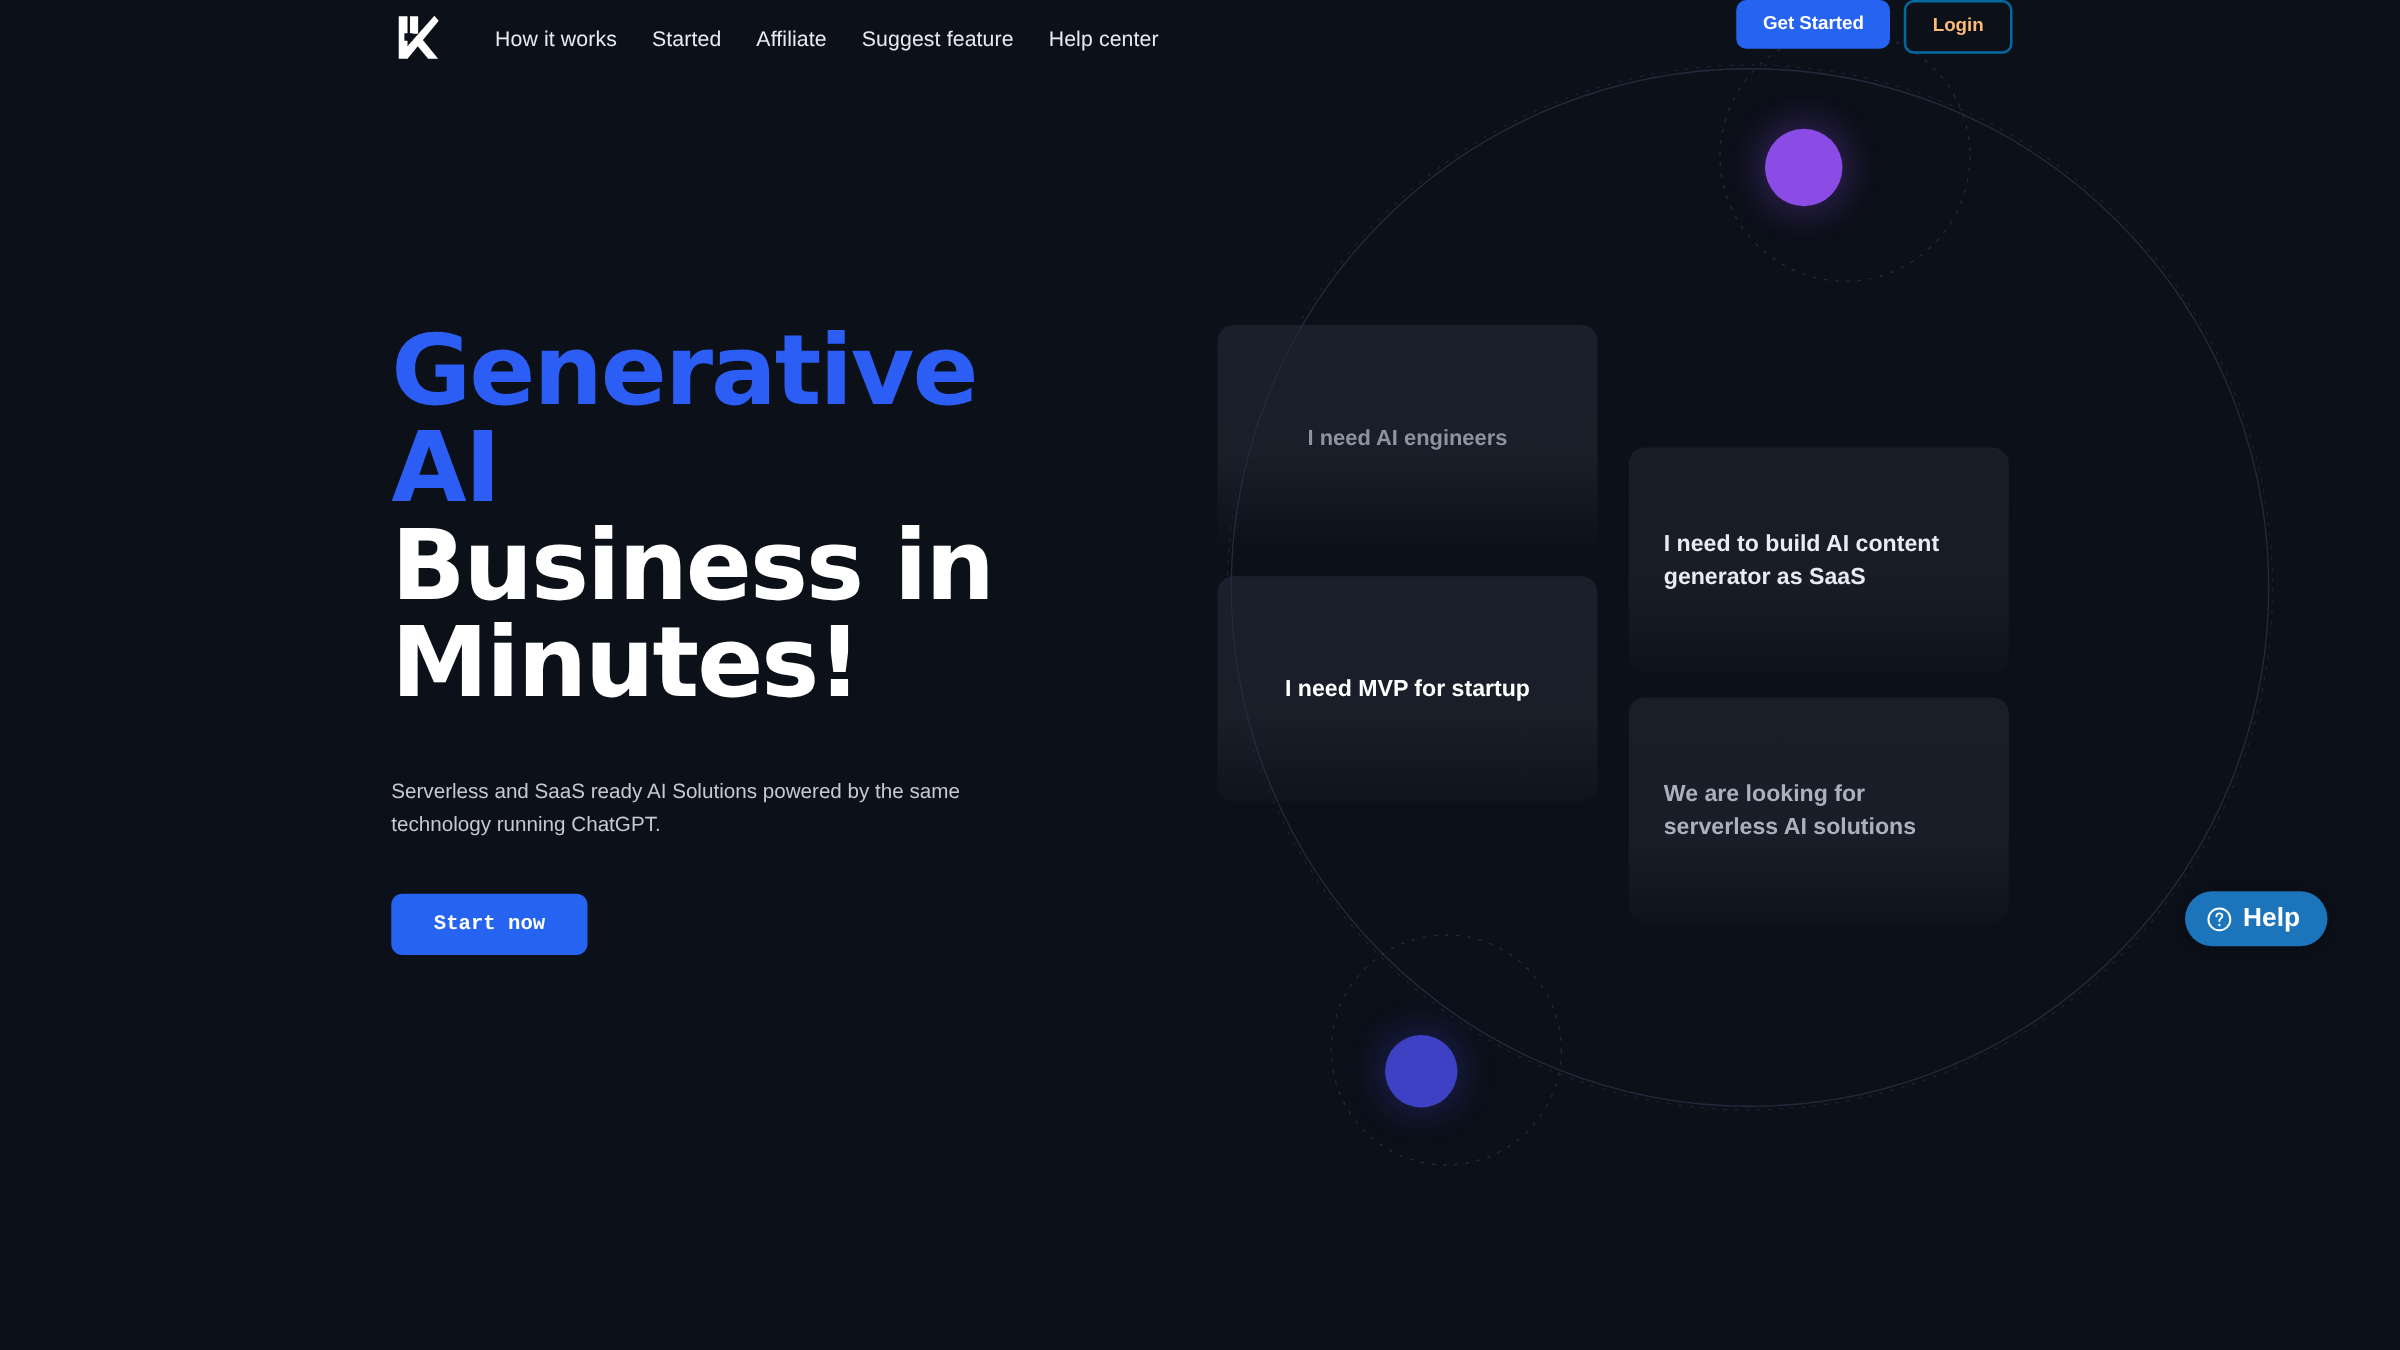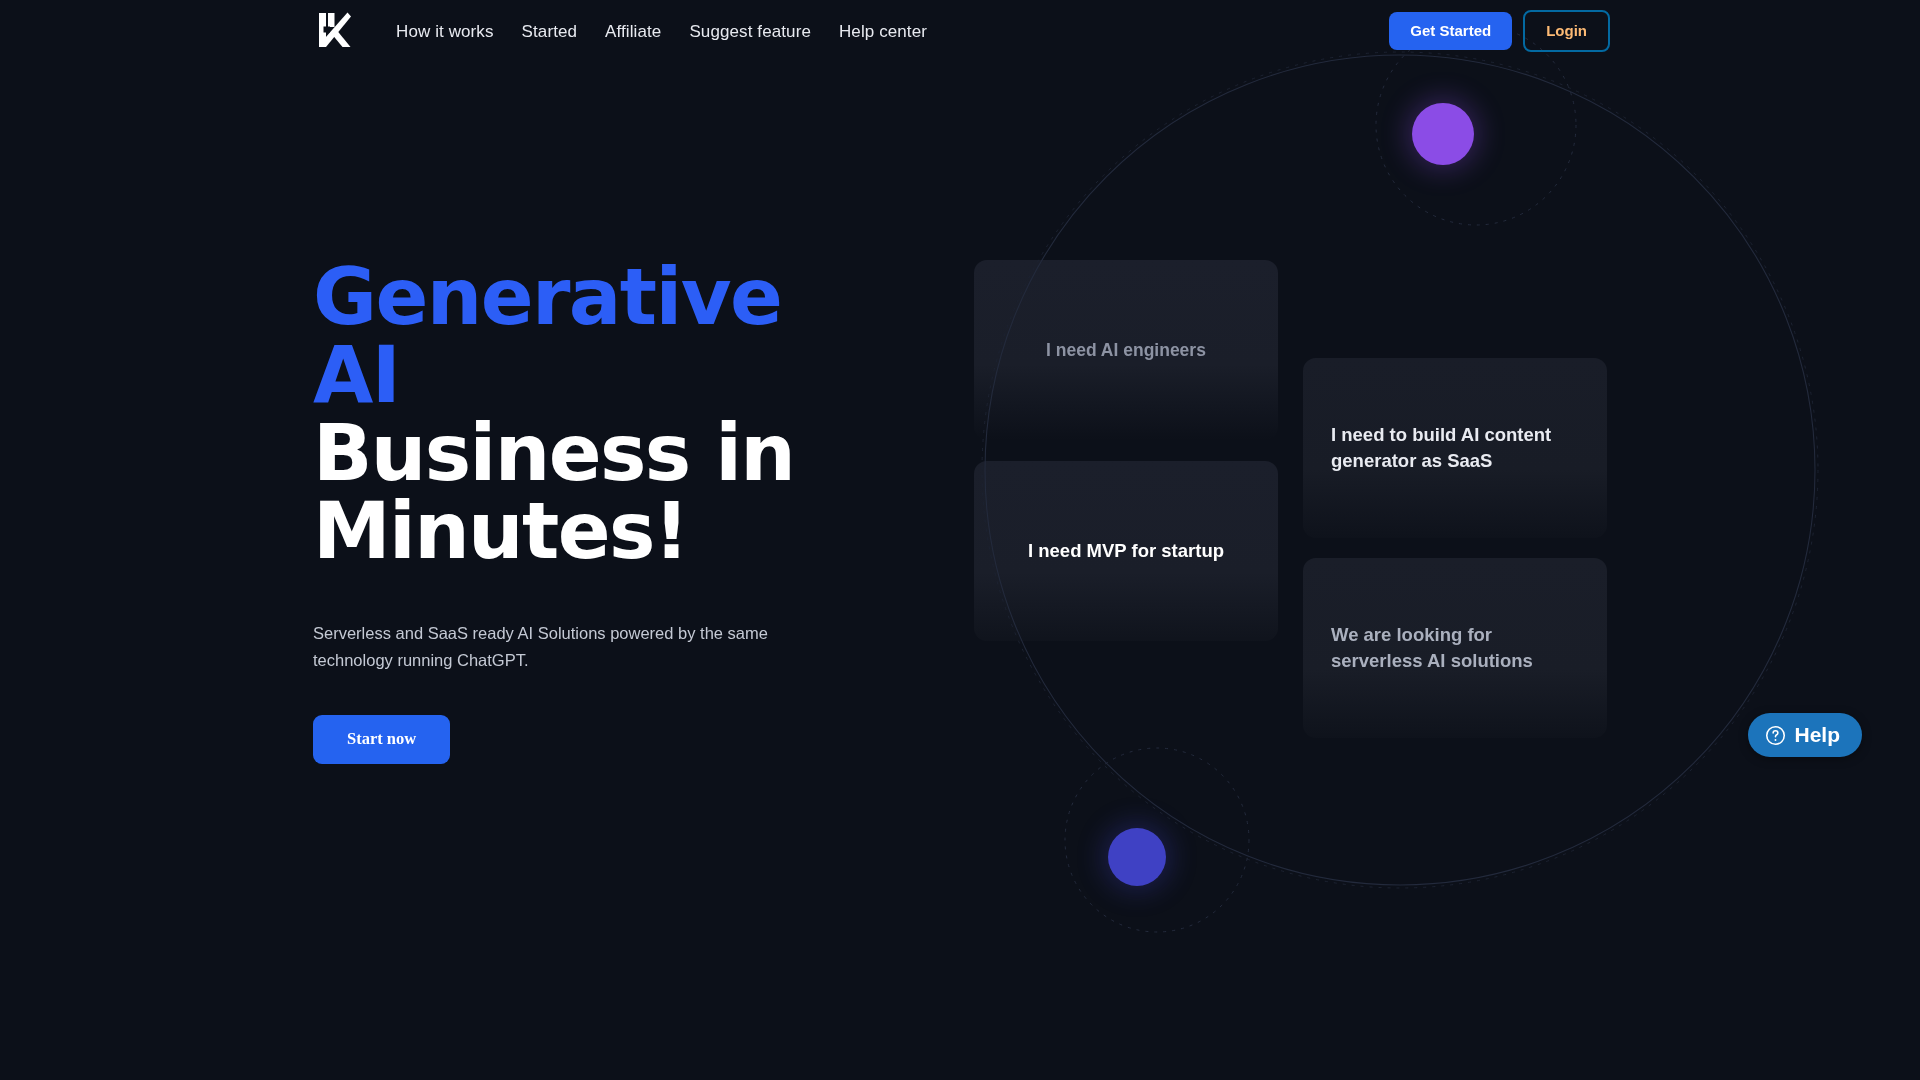--- a/index.html
+++ b/index.html
@@ -19,21 +19,21 @@
   .logo-wrap { position:absolute; left:313px; top:9px; width:42px; height:42px;
     display:flex; align-items:center; justify-content:center; }
   .logo-wrap svg { display:block; }
 
   .nav { position:absolute; left:396px; top:0; height:62px; display:flex; align-items:center; gap:28px; }
   .nav a {
     color:#e8eaf0; font-size:17px; text-decoration:none; letter-spacing:.1px;
     white-space:nowrap; cursor:pointer; line-height:1;
   }
 
-  .header-actions { position:absolute; right:310px; top:0; height:62px; display:flex; align-items:center; gap:11px; }
+  .header-actions { position:absolute; right:310px; top:0; height:62px; display:flex; align-items:flex-start; gap:11px; }
   .btn-primary {
     background:#2563f0; color:#ffffff; border:none; border-radius:8px;
     font-size:15px; font-weight:700; padding:11px 21px; cursor:pointer;
     font-family:"Liberation Sans", sans-serif; white-space:nowrap; line-height:1.1;
   }
   .btn-outline {
     background:transparent; color:#fdba74; border:2px solid #0369a1; border-radius:8px;
     font-size:15px; font-weight:700; padding:11px 21px; cursor:pointer;
     font-family:"Liberation Sans", sans-serif; white-space:nowrap; line-height:1.1;
   }
@@ -47,21 +47,21 @@
   .hero-title .line { display:block; }
   .hero-title .accent { color:#2c5ef6; }
   .hero-sub {
     margin-top:50px; font-size:16.5px; line-height:1.62; color:#c4c9d4;
     max-width:460px; font-family:"Liberation Sans", sans-serif;
   }
   .hero-cta {
     margin-top:42px; display:inline-block;
     background:#2563f0; color:#fff; border:none; border-radius:9px;
     font-size:16.5px; font-weight:700; padding:15px 34px; cursor:pointer;
-    font-family:Liberation Serif, serif; line-height:1.1;
+    font-family:Liberation Mono, monospace; line-height:1.1;
   }
 
   
   .hero-right { position:absolute; left:880px; top:0; width:1040px; height:1020px; z-index:10; }
   .orbit-svg { position:absolute; left:0; top:0; width:1040px; height:1020px; }
 
   .dot { position:absolute; border-radius:50%; }
   .dot-purple { width:62px; height:62px; left:1412px; top:103px; background:#8b4ce6;
      box-shadow:0 0 26px 6px rgba(139,76,230,.28); }
   .dot-blue { width:58px; height:58px; left:1108px; top:828px; background:#3f41c4;

